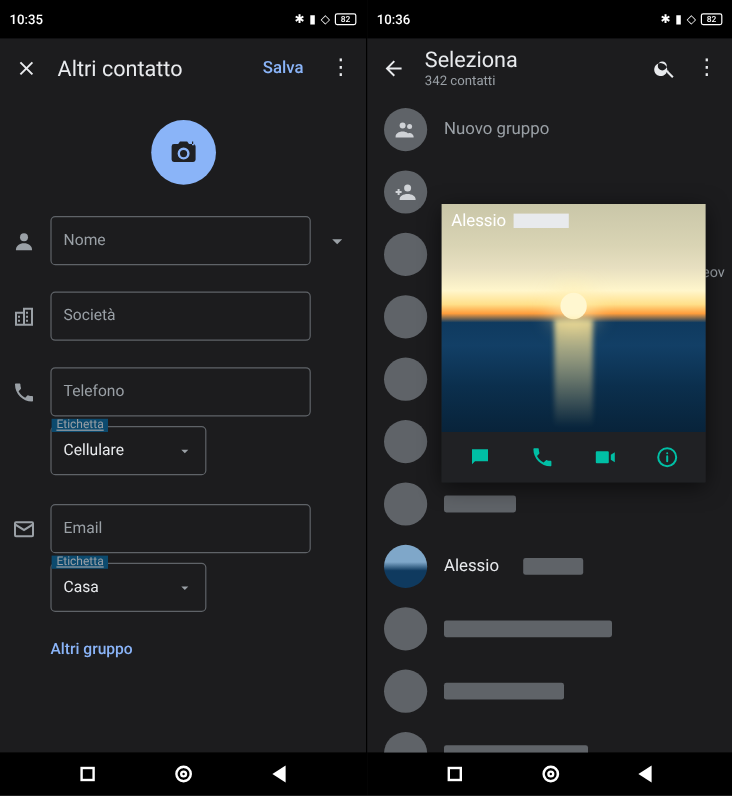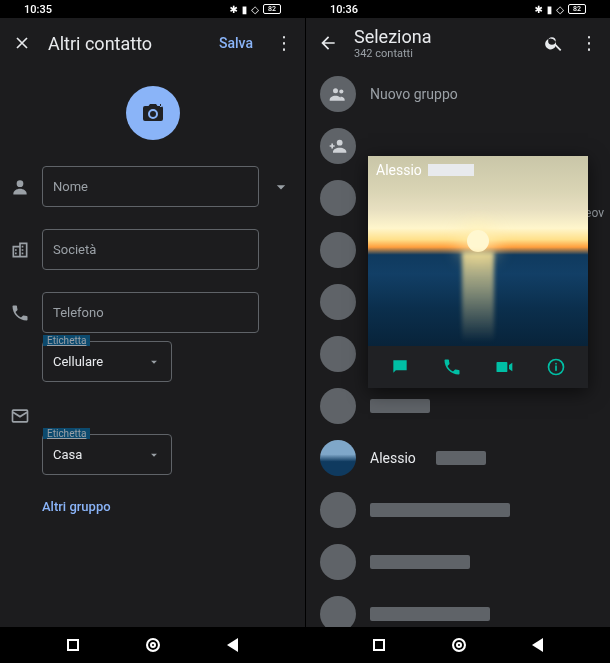--- a/index.html
+++ b/index.html
@@ -8,23 +8,23 @@
     font-family: -apple-system, BlinkMacSystemFont, "Segoe UI", Roboto, sans-serif;
     width: 610px; height: 663px;
     display: flex;
     overflow: hidden;
   }
   .phone { width: 50%; height: 100%; background: #1c1c1e; display: flex; flex-direction: column; }
   .phone + .phone { border-left: 1px solid #000; }
 
   
   .statusbar {
-    height: 18px; background: #000; color: #fff;
+    height: 32px; background: #000; color: #fff;
     display: flex; justify-content: space-between; align-items: center;
-    padding: 0 24px; font-size: 11px; font-weight: 500;
+    padding: 0 8px; font-size: 11px; font-weight: 500;
   }
   .status-icons { display: flex; gap: 4px; align-items: center; font-size: 10px; }
   .batt { border:1px solid #fff; border-radius:2px; width:18px; height:10px; display:flex; align-items:center; justify-content:center; font-size:7px; }
 
   
   .appbar {
     height: 50px; display: flex; align-items: center;
     padding: 0 12px; gap: 16px; color: #e8eaed;
   }
   .appbar-title { font-size: 18px; flex: 1; }
@@ -197,20 +197,21 @@
           </svg>
       </div>
     </div>
 
     <div class="field-row" style="margin-top:10px;">
       <span class="lead">
         <svg viewBox="0 0 24 24" width="20" height="20" fill="#9aa0a6">
             <path d="M4 4h16a2 2 0 0 1 2 2v12a2 2 0 0 1-2 2H4a2 2 0 0 1-2-2V6a2 2 0 0 1 2-2zm0 2v.5l8 5 8-5V6H4zm0 3v9h16V9l-8 5-8-5z"></path>
           </svg>
       </span>
+      <div class="input-box">Email</div>
       <span class="trail"></span>
     </div>
     <div class="select-row">
       <div class="select-box">
         <span class="select-label">Etichetta</span>
         <span>Casa</span>
         <svg viewBox="0 0 24 24" width="14" height="14" fill="#9aa0a6">
             <path d="M7 10l5 5 5-5z"></path>
           </svg>
       </div>

